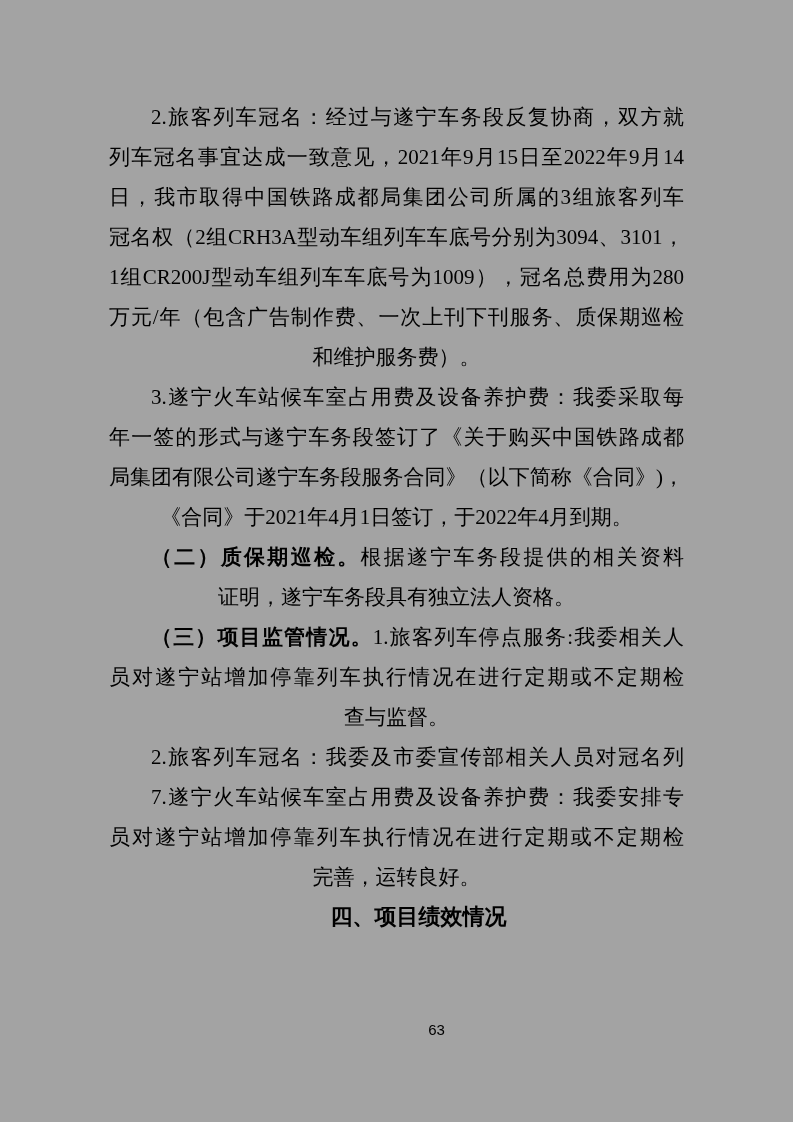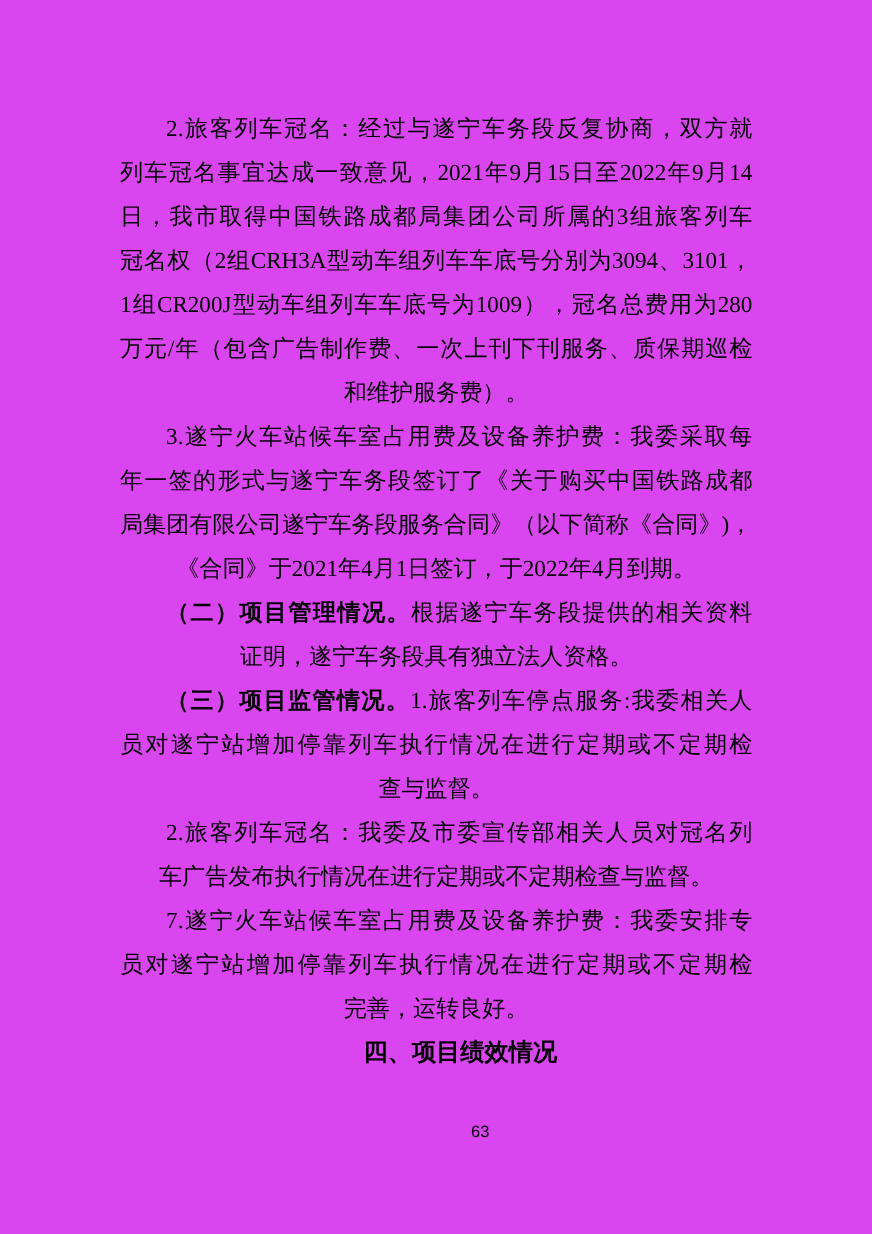--- a/index.html
+++ b/index.html
@@ -4,21 +4,21 @@
 <style>
   html, body {
     margin: 0;
     padding: 0;
     background: #ffffff;
   }
   .page {
     position: relative;
     width: 793px;
     height: 1122px;
-    background: #d946ef;
+    background: #a3a3a3;
     color: #000000;
     font-family: "Liberation Serif", serif;
     overflow: hidden;
   }
   .text-block {
     position: absolute;
     left: 109px;
     top: 97px;
     width: 575px;
   }
@@ -67,26 +67,25 @@
       <div class="line jfy"><span>列车冠名事宜达成一致意见，2021年9月15日至2022年9月14</span></div>
       <div class="line jfy"><span>日，我市取得中国铁路成都局集团公司所属的3组旅客列车</span></div>
       <div class="line jfy"><span>冠名权（2组CRH3A型动车组列车车底号分别为3094、3101，</span></div>
       <div class="line jfy"><span>1组CR200J型动车组列车车底号为1009），冠名总费用为280</span></div>
       <div class="line jfy"><span>万元/年（包含广告制作费、一次上刊下刊服务、质保期巡检</span></div>
       <div class="line"><span>和维护服务费）。</span></div>
       <div class="line jfy ind"><span>3.遂宁火车站候车室占用费及设备养护费：我委采取每</span></div>
       <div class="line jfy"><span>年一签的形式与遂宁车务段签订了《关于购买中国铁路成都</span></div>
       <div class="line jfy"><span>局集团有限公司遂宁车务段服务合同》（以下简称《合同》)，</span></div>
       <div class="line"><span>《合同》于2021年4月1日签订，于2022年4月到期。</span></div>
-      <div class="line jfy ind"><span class="b">（二）项目管理情况。</span><span>根据遂宁车务段提供的相关资料</span></div>
+      <div class="line jfy ind"><span class="b">（二）质保期巡检。</span><span>根据遂宁车务段提供的相关资料</span></div>
       <div class="line"><span>证明，遂宁车务段具有独立法人资格。</span></div>
       <div class="line jfy ind"><span class="b">（三）项目监管情况。</span><span>1.旅客列车停点服务:我委相关人</span></div>
       <div class="line jfy"><span>员对遂宁站增加停靠列车执行情况在进行定期或不定期检</span></div>
       <div class="line"><span>查与监督。</span></div>
       <div class="line jfy ind"><span>2.旅客列车冠名：我委及市委宣传部相关人员对冠名列</span></div>
-      <div class="line"><span>车广告发布执行情况在进行定期或不定期检查与监督。</span></div>
       <div class="line jfy ind"><span>7.遂宁火车站候车室占用费及设备养护费：我委安排专</span></div>
       <div class="line jfy"><span>员对遂宁站增加停靠列车执行情况在进行定期或不定期检</span></div>
       <div class="line"><span>完善，运转良好。</span></div>
       <div class="line ind heading"><span class="b">四、项目绩效情况</span></div>
     </div>
   <div class="page-number">63</div>
 </div>
 
 </body></html>

